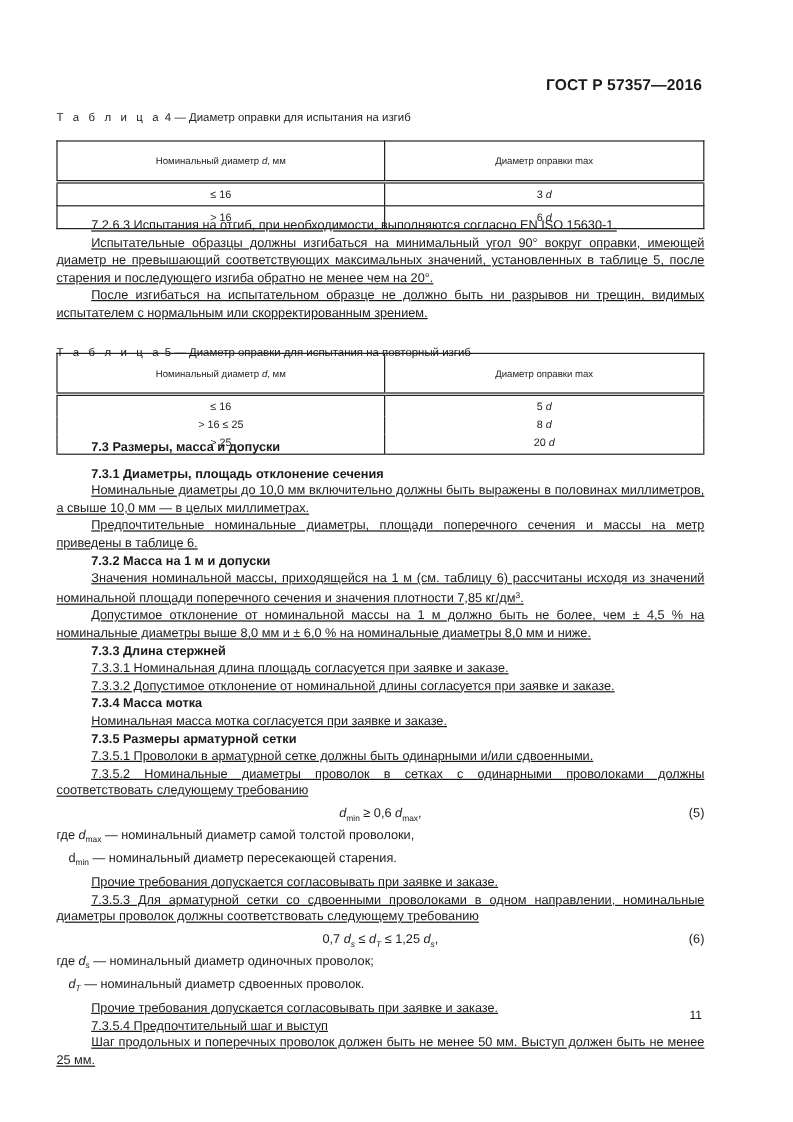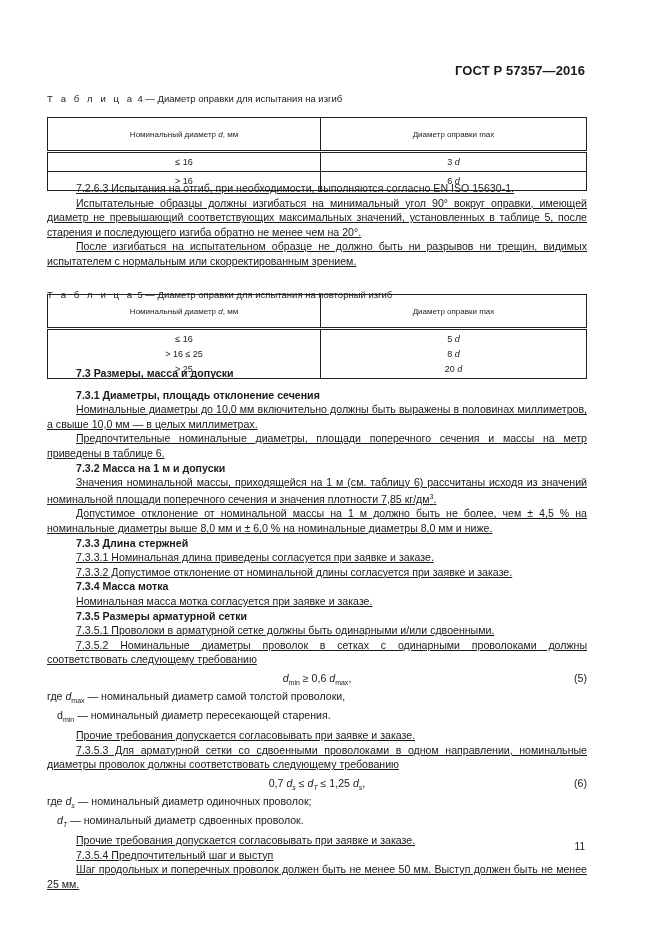--- a/index.html
+++ b/index.html
@@ -116,21 +116,21 @@
 
   <div class="text" style="top:366px;">
     <p class="h sec">7.3 Размеры, масса и допуски</p>
     <p class="h">7.3.1 Диаметры, площадь отклонение сечения</p>
     <p class="p ind">Номинальные диаметры до 10,0 мм включительно должны быть выражены в половинах миллиметров, а свыше 10,0 мм — в целых миллиметрах.</p>
     <p class="p ind">Предпочтительные номинальные диаметры, площади поперечного сечения и массы на метр приведены в таблице 6.</p>
     <p class="h">7.3.2 Масса на 1 м и допуски</p>
     <p class="p ind"><span>Значения номинальной массы, приходящейся на 1 м (см. таблицу 6) рассчитаны исходя из значений номинальной площади поперечного сечения и значения плотности 7,85 кг/дм</span><sup>3</sup><span>.</span></p>
     <p class="p ind">Допустимое отклонение от номинальной массы на 1 м должно быть не более, чем ± 4,5 % на номинальные диаметры выше 8,0 мм и ± 6,0 % на номинальные диаметры 8,0 мм и ниже.</p>
     <p class="h">7.3.3 Длина стержней</p>
-    <p class="p ind">7.3.3.1 Номинальная длина приведены согласуется при заявке и заказе.</p>
+    <p class="p ind">7.3.3.1 Номинальная длина площадь согласуется при заявке и заказе.</p>
     <p class="p ind">7.3.3.2 Допустимое отклонение от номинальной длины согласуется при заявке и заказе.</p>
     <p class="h">7.3.4 Масса мотка</p>
     <p class="p ind">Номинальная масса мотка согласуется при заявке и заказе.</p>
     <p class="h">7.3.5 Размеры арматурной сетки</p>
     <p class="p ind">7.3.5.1 Проволоки в арматурной сетке должны быть одинарными и/или сдвоенными.</p>
     <p class="p ind">7.3.5.2 Номинальные диаметры проволок в сетках с одинарными проволоками должны соответствовать следующему требованию</p>
 
     <div class="formula">
       <span class="expr"><span class="it">d</span><sub>min</sub><span> ≥ 0,6 </span><span class="it">d</span><sub>max</sub><span>,</span></span>
       <span class="num">(5)</span>

